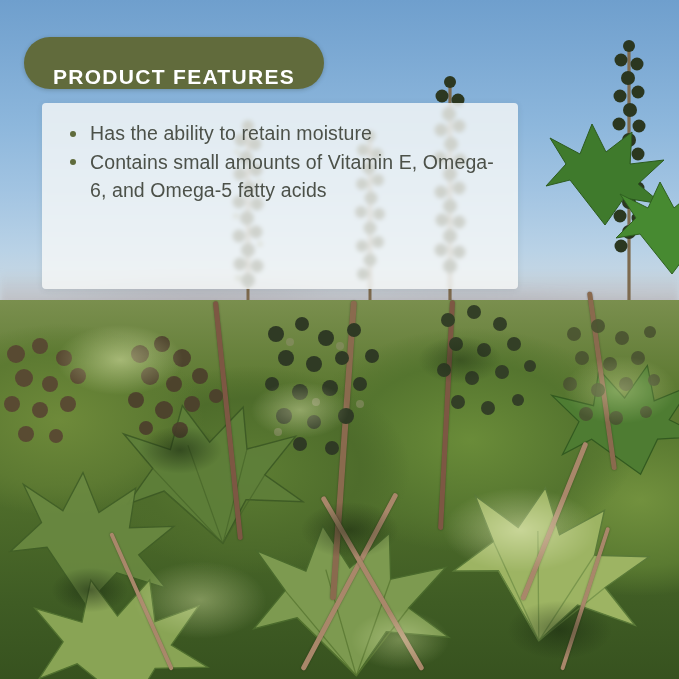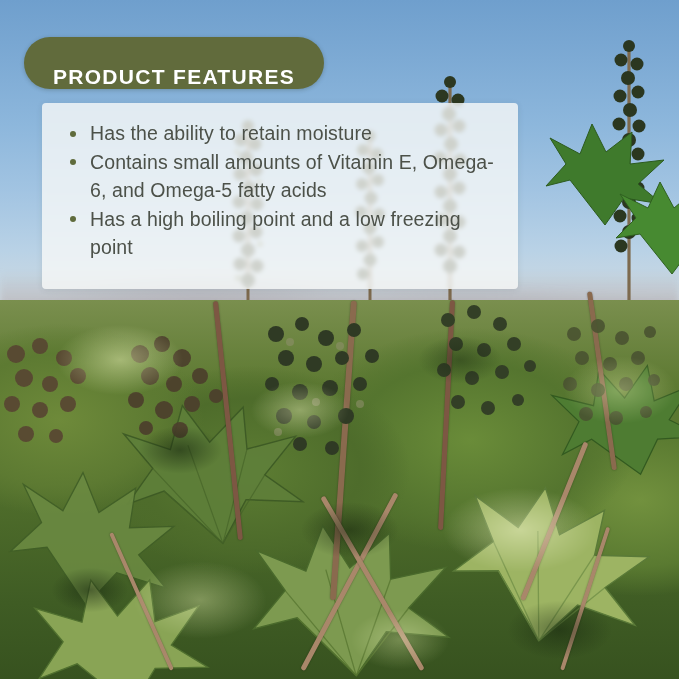--- a/index.html
+++ b/index.html
@@ -423,21 +423,20 @@
     </svg>
   </div>
 
   <div class="dapple"></div>
   <div class="shade"></div>
 
   <div class="panel">
     <ul class="bullets">
       <li>Has the ability to retain moisture</li>
       <li>Contains small amounts of Vitamin E, Omega-6, and Omega-5 fatty acids</li>
-      <li>Has a high boiling point and a low freezing point</li>
     </ul>
   </div>
 
   <div class="badge">
     <span class="badge-text">PRODUCT FEATURES</span>
   </div>
 
 </div>
 
 </body></html>

